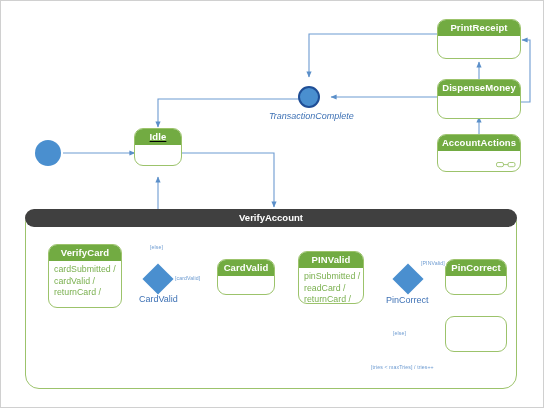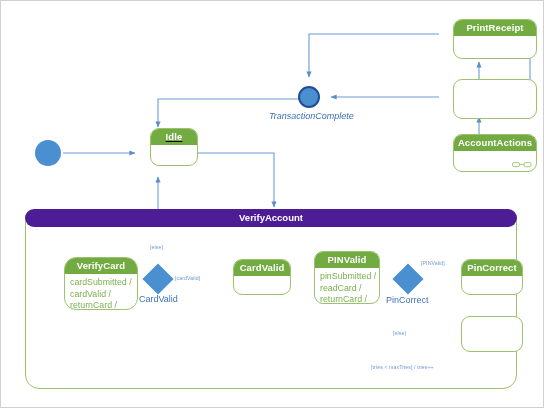--- a/index.html
+++ b/index.html
@@ -27,21 +27,20 @@
   }
 
   
   .state {
     position: absolute;
     border: 1px solid #9cc36b;
     border-radius: 9px;
     background: #ffffff;
     box-sizing: border-box;
     overflow: hidden;
-    margin-left: 16px;
   }
   .state .hdr {
     background: #72ab42;
     color: #ffffff;
     font-weight: bold;
     text-align: center;
     line-height: 16px;
     height: 16px;
     font-size: 9.5px;
     letter-spacing: .1px;
@@ -75,21 +74,21 @@
     border-radius: 14px;
     background: #ffffff;
     box-sizing: border-box;
   }
   #verifyaccount .vahdr {
     position: absolute;
     left: -1px;
     top: -1px;
     width: 492px;
     height: 18px;
-    background: #4c1d95;
+    background: #404040;
     border-radius: 9px;
     color: #ffffff;
     font-weight: bold;
     font-size: 9.5px;
     line-height: 18px;
     text-align: center;
     box-sizing: border-box;
   }
 
   
@@ -189,20 +188,21 @@
 
   <div class="finalnode" style="left:297px; top:85px;"></div>
   <div class="nodelabel" style="left:268px; top:110px;font-style:italic;">TransactionComplete</div>
 
   <div class="state" style="left:436px; top:18px; width:84px; height:40px;">
     <div class="hdr">PrintReceipt</div>
     <div class="body"></div>
   </div>
 
   <div class="state" style="left:436px; top:78px; width:84px; height:40px;">
+    <div class="hdr">DispenseMoney</div>
     <div class="body"></div>
   </div>
 
   <div class="state" style="left:436px; top:133px; width:84px; height:38px;">
     <div class="hdr">AccountActions</div>
     <div class="body"></div>
     <svg class="submach" viewBox="0 0 20 7">
       <rect x="0.5" y="1.5" width="7" height="4.2" rx="1.6" fill="none" stroke="#9cc36b" stroke-width="0.9"></rect>
       <rect x="12" y="1.5" width="7" height="4.2" rx="1.6" fill="none" stroke="#9cc36b" stroke-width="0.9"></rect>
       <line x1="7.5" y1="3.6" x2="12" y2="3.6" stroke="#9cc36b" stroke-width="0.9"></line>
@@ -211,21 +211,21 @@
 
   <div class="state" style="left:133px; top:127px; width:48px; height:38px;text-decoration:underline;">
     <div class="hdr">Idle</div>
     <div class="body"></div>
   </div>
 
   <div id="verifyaccount">
     <div class="vahdr">VerifyAccount</div>
   </div>
 
-  <div class="state" style="left:47px; top:256px; width:74px; height:53px;border-radius:12px;">
+  <div class="state" style="left:47px; top:243px; width:74px; height:64px;">
     <div class="hdr">VerifyCard</div>
     <div class="body">
       <div>cardSubmitted /</div>
       <div>cardValid /</div>
       <div>returnCard /</div>
     </div>
   </div>
 
   <div class="diamond" style="left:146px; top:267px;"></div>
   <div class="nodelabel" style="left:138px; top:293px;">CardValid</div>

